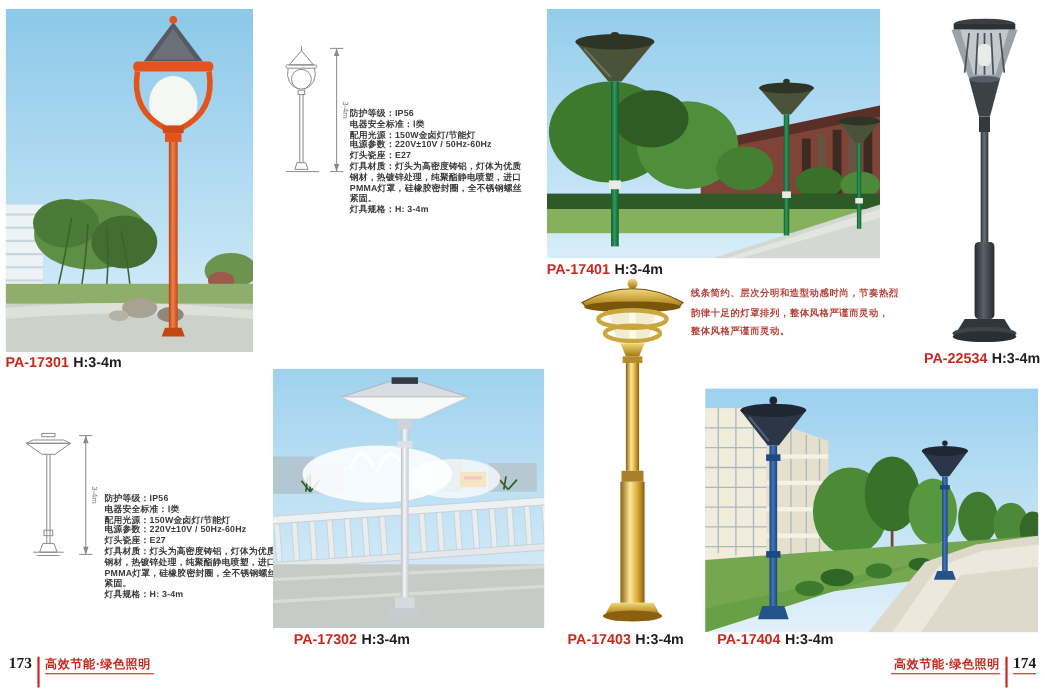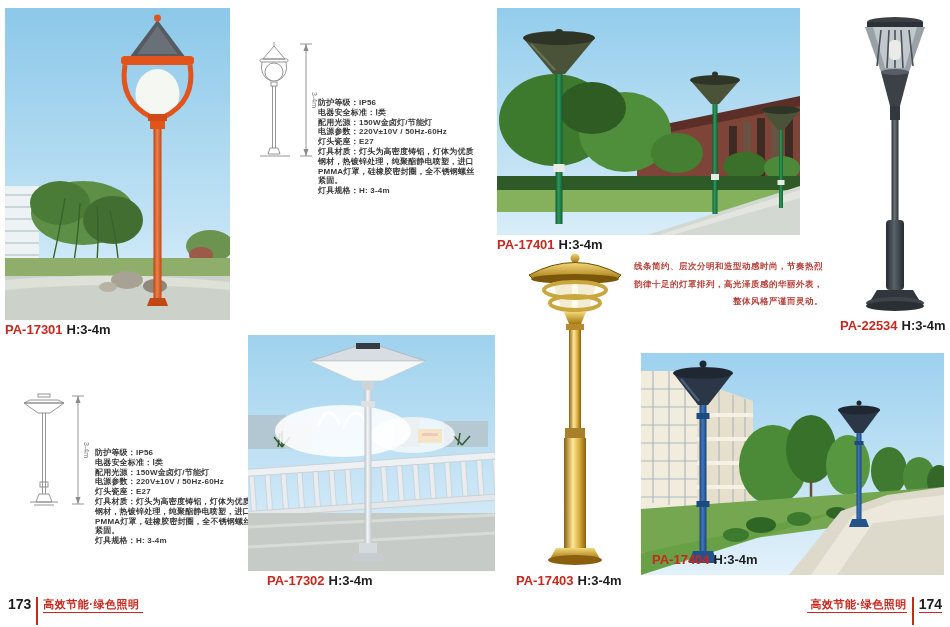--- a/index.html
+++ b/index.html
@@ -6,22 +6,22 @@
   .canvas{position:relative;width:950px;height:627px;background:#ffffff;overflow:hidden;
           font-family:"Liberation Sans",sans-serif;}
   .abs{position:absolute;}
   .photo{position:absolute;overflow:hidden;}
   .plabel{position:absolute;font-size:13px;white-space:nowrap;}
   .plabel .code{color:#c8281e;font-weight:bold;}
   .plabel .h{color:#1e1e1e;font-weight:600;margin-left:4px;}
   .specs{position:absolute;font-size:8px;line-height:9.8px;color:#3a3a3a;font-weight:600;
          letter-spacing:.2px;width:158px;margin-top:45px;}
   .desc{position:absolute;font-size:8.5px;line-height:17.5px;color:#b5423a;font-weight:600;
-        letter-spacing:.5px;width:195px;text-align:right;}
-  .footer{position:absolute;top:597px;display:flex;align-items:flex-start;}
+        letter-spacing:.5px;width:195px;}
+  .footer{position:absolute;top:597px;display:flex;align-items:flex-start;font-family:Liberation Serif, serif;}
   .pagenum{font-size:14px;font-weight:bold;color:#1b1b1b;line-height:14px;}
   .vrule{width:2px;height:28px;background:#c8281e;margin:0 5px;}
   .ftext{font-size:11px;font-weight:bold;color:#c8281e;line-height:10px;padding:2px 3px 3px 0;
          border-bottom:1px solid #c8281e;letter-spacing:.5px;}
   .ftext.r{padding:2px 0 3px 3px;}
   .pagenum.r{border-bottom:1px solid #c8281e;padding-bottom:1px;}
   svg{display:block;}
 </style>
 </head>
 <body>
@@ -315,21 +315,21 @@
       <ellipse cx="52" cy="293" rx="29" ry="6" fill="#3e444a"></ellipse>
       <ellipse cx="52" cy="296" rx="29" ry="5" fill="#2a2f34"></ellipse>
     </svg>
   </div>
   <div class="plabel" style="left:840px;top:318px;">
     <span class="code">PA-22534</span><span class="h">H:3-4m</span>
   </div>
 
   <div class="desc" style="left:628px;top:258px;">
     <div>线条简约、层次分明和造型动感时尚，节奏热烈</div>
-    <div>韵律十足的灯罩排列，高光泽质感的华丽外表，</div>
+    <div>韵律十足的灯罩排列，整体风格严谨而灵动，</div>
     <div>整体风格严谨而灵动。</div>
   </div>
 
   <div class="abs" style="left:512px;top:248px;">
     <svg width="126" height="322" viewBox="0 0 126 322">
       <defs>
         <linearGradient id="gold" x1="0" y1="0" x2="1" y2="0">
           <stop offset="0" stop-color="#8a5f0e"></stop>
             <stop offset="0.4" stop-color="#ffe89a"></stop>
             <stop offset="0.7" stop-color="#d8ad3c"></stop>
@@ -427,21 +427,21 @@
       <polygon points="52,198 72,198 76,210 48,210" fill="#24538c"></polygon>
 
       <circle cx="218" cy="50" r="2.5" fill="#1f2732"></circle>
       <polygon points="197,57 239,57 222,80 214,80" fill="#2b3647"></polygon>
       <ellipse cx="218" cy="57" rx="21" ry="4.5" fill="#1f2732"></ellipse>
       <rect x="215.5" y="80" width="5" height="90" fill="url(#bpole)"></rect>
       <rect x="213.5" y="88" width="9" height="4" fill="#1d4a80"></rect>
       <polygon points="211,166 225,166 228,174 208,174" fill="#24538c"></polygon>
     </svg>
   </div>
-  <div class="plabel" style="left:644px;top:552px;padding-left:8px;">
+  <div class="plabel" style="left:644px;top:573px;padding-left:8px;">
     <span class="code">PA-17404</span><span class="h">H:3-4m</span>
   </div>
 
   <div class="footer" style="right:8px;">
     <span class="ftext r">高效节能·绿色照明</span>
     <span class="vrule"></span>
     <span class="pagenum r">174</span>
   </div>
 
 </div>

